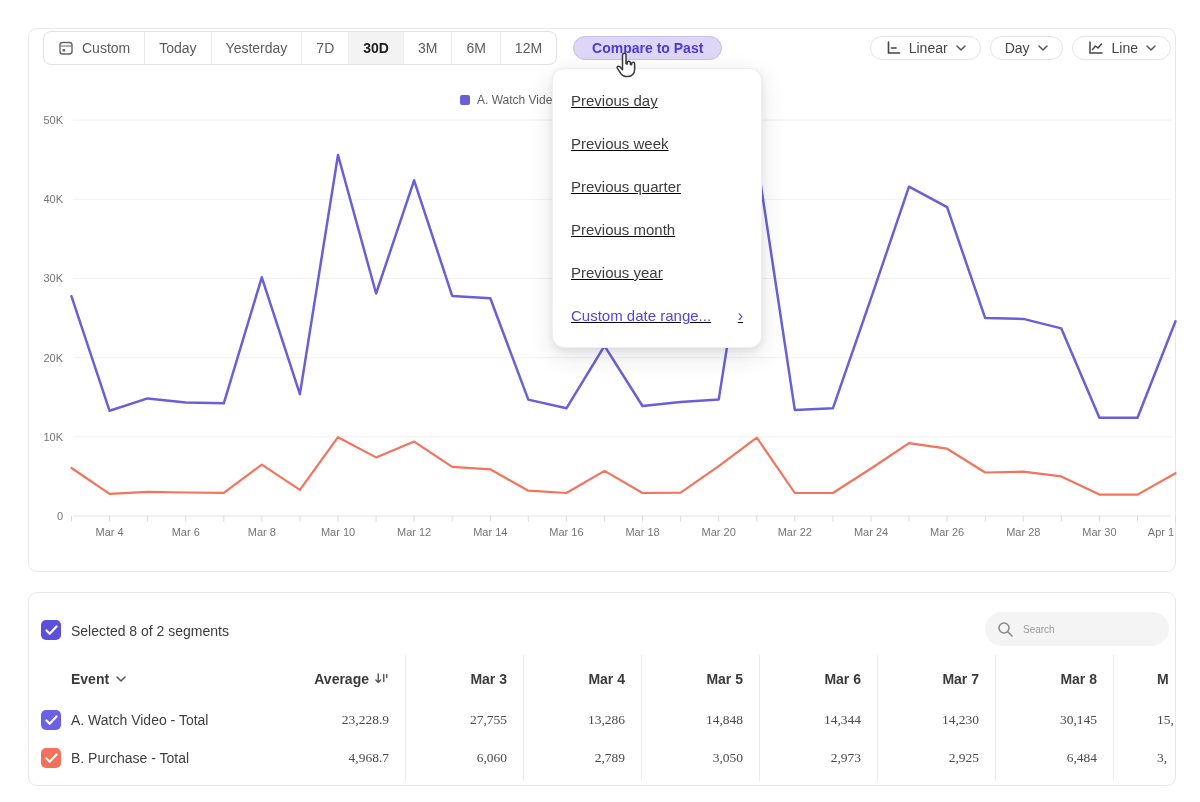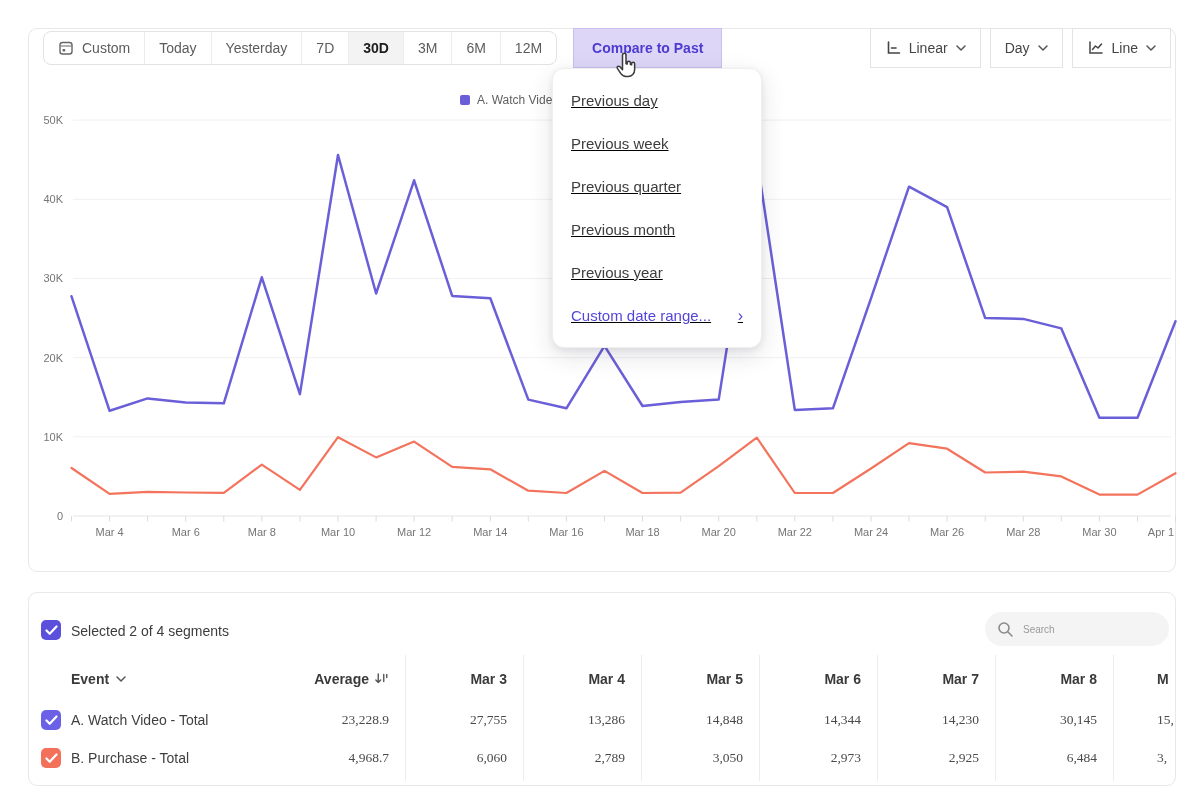--- a/index.html
+++ b/index.html
@@ -12,22 +12,22 @@
 
   
   .toolbar { position:absolute; left:14px; right:4px; top:2px; height:34px;
     display:flex; align-items:center; }
   .seg-group { display:flex; align-items:stretch; height:34px; border:1px solid #e3e3e3;
     border-radius:8px; overflow:hidden; background:#fff; }
   .seg-item { display:flex; align-items:center; gap:8px; padding:0 14px; font-size:14px;
     color:#5c5c5c; border-left:1px solid #ececec; cursor:pointer; white-space:nowrap; }
   .seg-item:first-child { border-left:none; }
   .seg-item.selected { background:#f3f3f3; color:#1c1c1c; font-weight:700; }
-  .btn { display:flex; align-items:center; gap:8px; height:40px; padding:0 14px;
-    border:1px solid #e3e3e3; border-radius:0; background:#fff; font-size:14px;
+  .btn { display:flex; align-items:center; gap:8px; height:24px; padding:0 14px;
+    border:1px solid #e3e3e3; border-radius:12px; background:#fff; font-size:14px;
     color:#454545; cursor:pointer; white-space:nowrap; }
   #compare-btn { margin-left:16px; background:#ddd6f7; border:1px solid #c9bfee;
     color:#4b3bd0; font-weight:700; padding:0 18px; }
   .right-group { margin-left:auto; display:flex; gap:9px; }
   .btn .lbl, .seg-item .lbl { pointer-events:none; }
 
   
   #legend { position:absolute; left:431px; top:64px; display:flex; gap:28px; z-index:2; }
   .legend-item { display:flex; align-items:center; gap:7px; font-size:12px; color:#5f5f5f; }
   .legend-swatch { width:10px; height:10px; border-radius:2px; }
@@ -233,21 +233,21 @@
   <path d="M9 3.5 C9 2.7 9.7 2 10.5 2 C11.3 2 12 2.7 12 3.5 L12 11 L13 11.2 L13 10.2 C13 9.4 13.7 8.8 14.4 8.8 C15.2 8.8 15.8 9.4 15.8 10.2 L15.8 11.6 L16.8 11.8 L16.8 11 C16.8 10.3 17.4 9.7 18.1 9.7 C18.8 9.7 19.4 10.3 19.4 11 L19.4 16 C19.4 19.3 17 21.8 13.8 21.8 L12 21.8 C10.2 21.8 8.6 20.9 7.6 19.4 L4.6 14.9 C4.1 14.1 4.6 13 5.6 13 C6 13 6.5 13.2 6.8 13.5 L9 16 Z" fill="#ffffff" stroke="#3a3a3a" stroke-width="1.3" stroke-linejoin="round"></path>
 </svg>
 
 <div class="card" id="table-card">
   <div id="segments-row">
     <div class="cbox" id="segments-cbox">
       <svg width="13" height="11" viewBox="0 0 13 11">
         <path d="M1.5 5.5 l3.2 3.3 L11.5 1.5" fill="none" stroke="#fff" stroke-width="2.2" stroke-linecap="round" stroke-linejoin="round"></path>
       </svg>
     </div>
-    <div id="segments-label">Selected 2 of 4 segments</div>
+    <div id="segments-label">Selected 8 of 2 segments</div>
     <div id="search-pill">
       <svg width="17" height="17" viewBox="0 0 17 17">
         <circle cx="7" cy="7" r="5" fill="none" stroke="#8b8b8b" stroke-width="1.6"></circle>
         <path d="M11 11 l4 4" stroke="#8b8b8b" stroke-width="1.6" stroke-linecap="round"></path>
       </svg>
       <input id="search-input" placeholder="Search" style="">
     </div>
   </div>
   <div id="table-body">
       <div class="col-sep" style="left:376px"></div>

